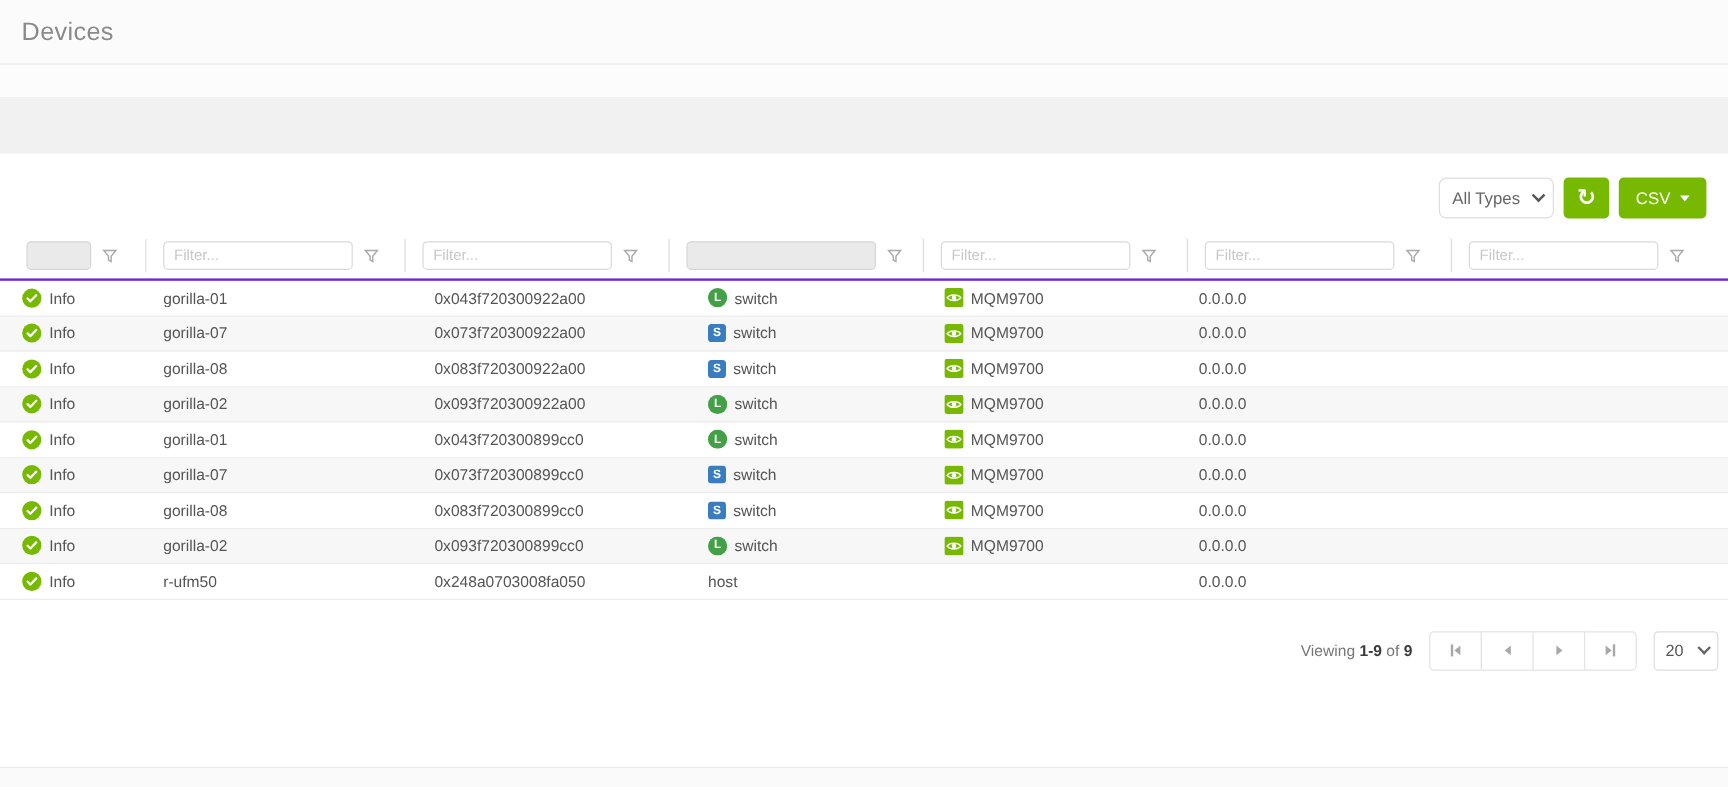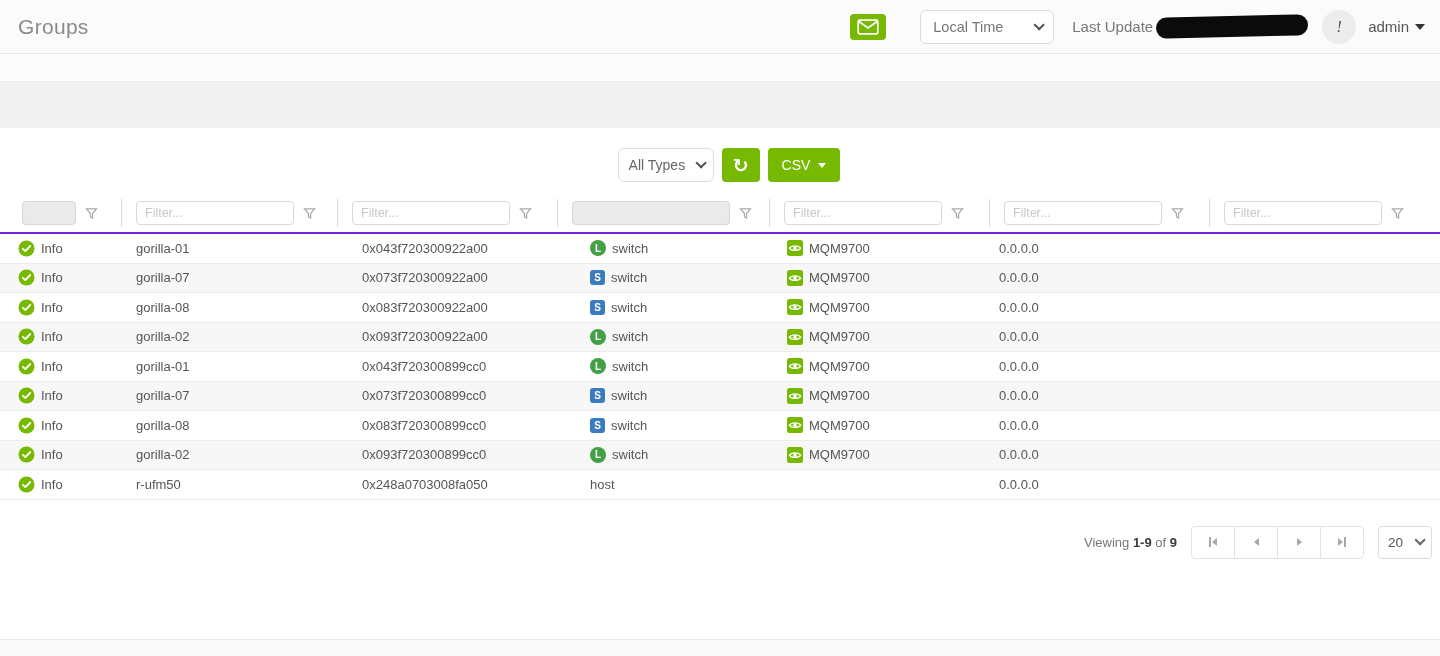--- a/index.html
+++ b/index.html
@@ -29,21 +29,21 @@
   .help-glyph { font-style:italic; font-size:16px; color:#555; font-family:"Liberation Serif", serif; }
   .user-menu { display:flex; align-items:center; margin-left:12px; cursor:pointer; color:#555; font-size:15px; }
   .fcaret { width:0; height:0; border-left:5px solid transparent; border-right:5px solid transparent;
     border-top:6px solid #333; display:inline-block; margin-left:6px; }
 
   
   .band-a { height:28px; background:#fcfcfc; border-bottom:1px solid #ededed; }
   .band-b { height:46px; background:#f1f1f2; }
 
   
-  .toolbar { display:flex; align-items:center; justify-content:center;
+  .toolbar { display:flex; align-items:center; justify-content:flex-end;
     margin:20px 18px 0 0; gap:8px; height:34px;padding-left:36px; }
   .types-select { width:96px; font-size:14px; color:#666; padding:0 10px; }
   .groups-select { width:166px; margin-right:5px; font-size:14px; color:#666; }
   .green-btn { height:34px; background:#76b900; color:#fff; border:none; border-radius:4px;
     font-size:14px; font-family:"Liberation Sans", sans-serif; display:flex; align-items:center;
     justify-content:center; cursor:pointer; padding:0 14px; }
   .refresh-btn { width:38px; padding:0; }
   .refresh-glyph { font-family:"DejaVu Sans", sans-serif; font-size:19px; font-weight:bold; line-height:1; }
   .btn-caret { width:0; height:0; border-left:4px solid transparent; border-right:4px solid transparent;
     border-top:5px solid #fff; display:inline-block; margin-left:8px; }
@@ -100,42 +100,21 @@
 
   
   .footer { margin-top:auto; height:17px; background:#fafafa; border-top:1px solid #e9e9e9; }
 </style>
 </head>
 <body>
 
 <div class="page">
 
   <header class="topbar">
-    <h1 class="page-title">Groups</h1>
-    <div class="topbar-right">
-      <button class="mail-btn">
-        <svg width="22" height="16" viewBox="0 0 22 16">
-          <rect x="1.2" y="1.2" width="19.6" height="13.6" rx="1.5" fill="none" stroke="#fff" stroke-width="1.7"></rect>
-          <path d="M1.5 2.2 L11 9 L20.5 2.2" fill="none" stroke="#fff" stroke-width="1.7"></path>
-        </svg>
-      </button>
-      <div class="selectbox tz-select">
-        <span>Local Time</span>
-        <span class="vcaret"></span>
-      </div>
-      <span class="lu-label">Last Update</span>
-      <span class="redaction"></span>
-      <div class="help-circle">
-        <span class="help-glyph">!</span>
-      </div>
-      <div class="user-menu">
-        <span>admin</span>
-        <span class="fcaret"></span>
-      </div>
-    </div>
+    <h1 class="page-title">Devices</h1>
   </header>
 
   <div class="band-a"></div>
   <div class="band-b"></div>
 
   <div class="toolbar">
     <div class="selectbox types-select">
       <span>All Types</span>
       <span class="vcaret"></span>
     </div>

